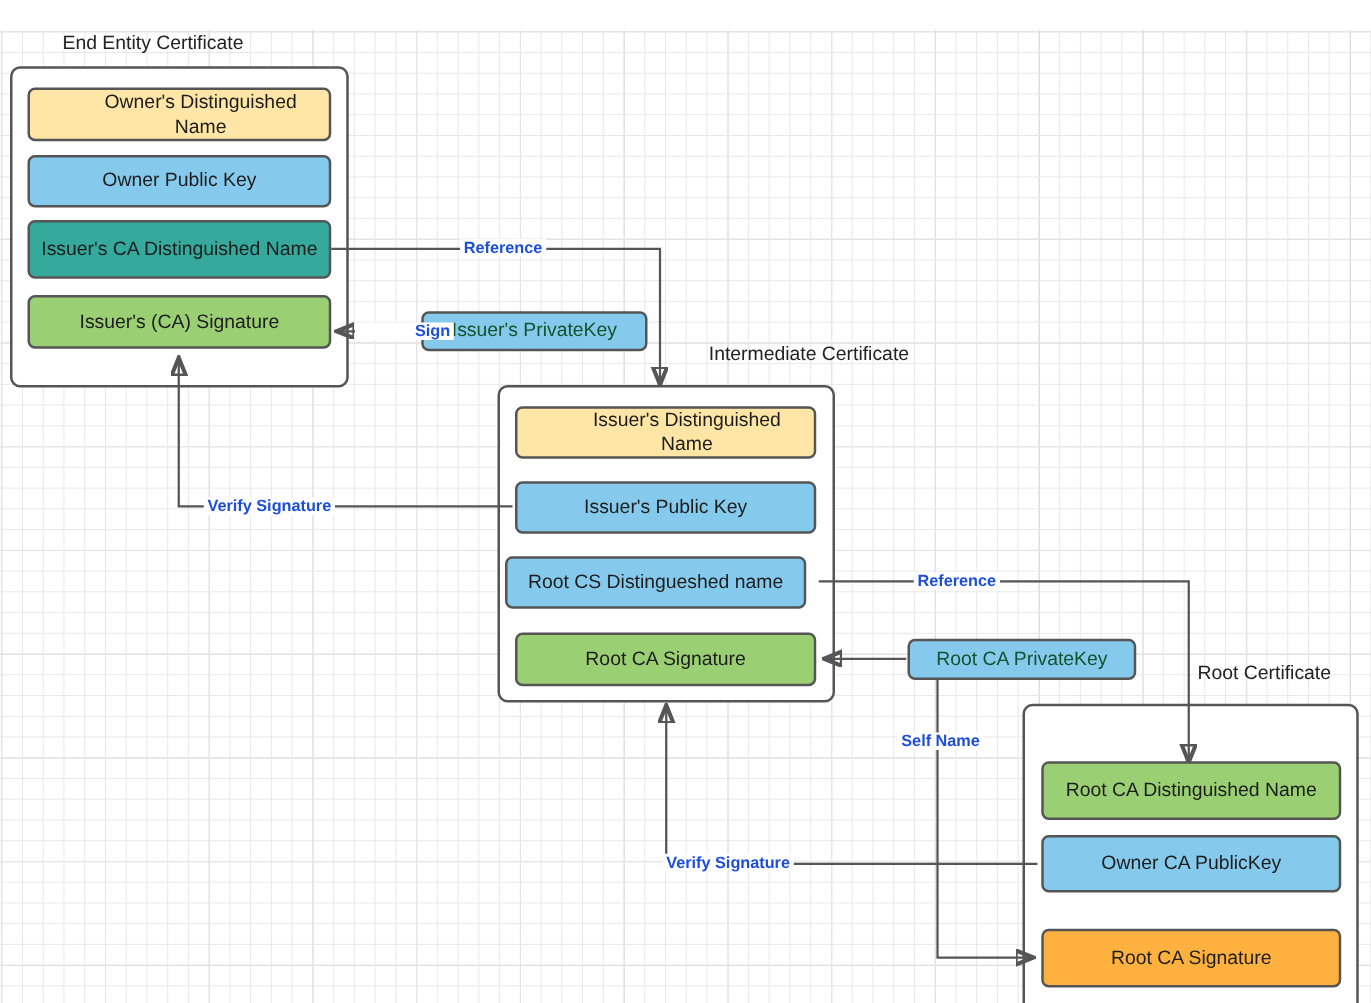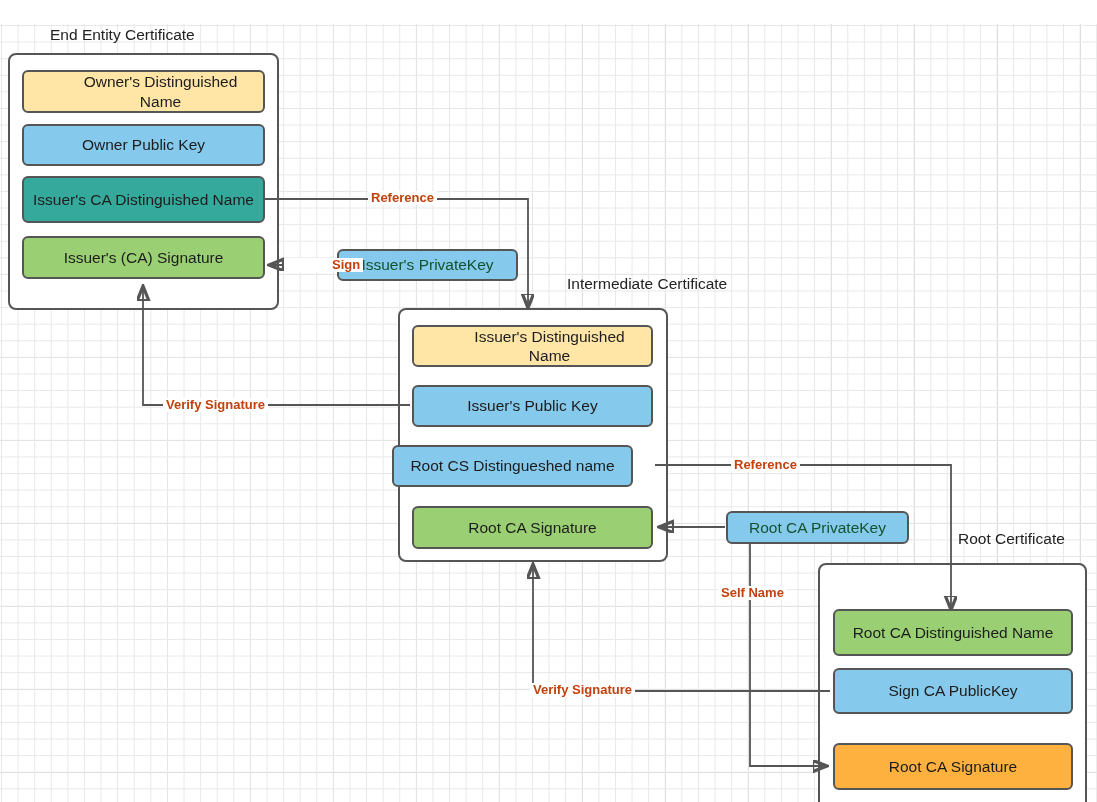--- a/index.html
+++ b/index.html
@@ -85,21 +85,21 @@
     color: #222222;
     white-space: nowrap;
     z-index: 5;
   }
 
   
   .edge-label {
     position: absolute;
     font-size: 13px;
     font-weight: bold;
-    color: #c2410c;
+    color: #1d4ed8;
     background: #ffffff;
     white-space: nowrap;
     padding: 0 3px;
     z-index: 8;
     line-height: 14px;
   }
 
   
   #edges {
     position: absolute;
@@ -153,29 +153,29 @@
   <div class="field c-teal" style="left:22px; top:152px; width:243px; height:47px;">Issuer's CA Distinguished Name</div>
 
   <div class="field c-green" style="left:22px; top:212px; width:243px; height:43px;">Issuer's (CA) Signature</div>
 
   <div class="cert-container" style="left:398px; top:284px; width:270px; height:254px;"></div>
 
   <div class="field c-yellow" style="left:412px; top:301px; width:241px; height:42px;">Issuer's Distinguished Name</div>
 
   <div class="field c-blue" style="left:412px; top:361px; width:241px; height:42px;">Issuer's Public  Key</div>
 
-  <div class="field c-blue" style="left:392px; top:421px; width:241px; height:42px;">Root CS Distingueshed name</div>
+  <div class="field c-blue" style="left:404px; top:421px; width:241px; height:42px;">Root CS Distingueshed name</div>
 
   <div class="field c-green" style="left:412px; top:482px; width:241px; height:43px;">Root CA Signature</div>
 
   <div class="cert-container" style="left:818px; top:539px; width:269px; height:258px;"></div>
 
   <div class="field c-green" style="left:833px; top:585px; width:240px; height:47px;">Root CA Distinguished Name</div>
 
-  <div class="field c-blue" style="left:833px; top:644px; width:240px; height:46px;">Sign CA PublicKey</div>
+  <div class="field c-blue" style="left:833px; top:644px; width:240px; height:46px;">Owner CA PublicKey</div>
 
   <div class="field c-orange" style="left:833px; top:719px; width:240px; height:47px;">Root CA Signature</div>
 
   <div class="keybox" style="left:337px; top:225px; width:181px; height:32px;">Issuer's PrivateKey</div>
 
   <div class="keybox" style="left:726px; top:487px; width:183px; height:33px;">Root CA PrivateKey</div>
 
   <div class="edge-label" style="left:368px; top:167px;">Reference</div>
 
   <div class="edge-label" style="left:284px; top:234px;padding-left:48px;">Sign</div>

